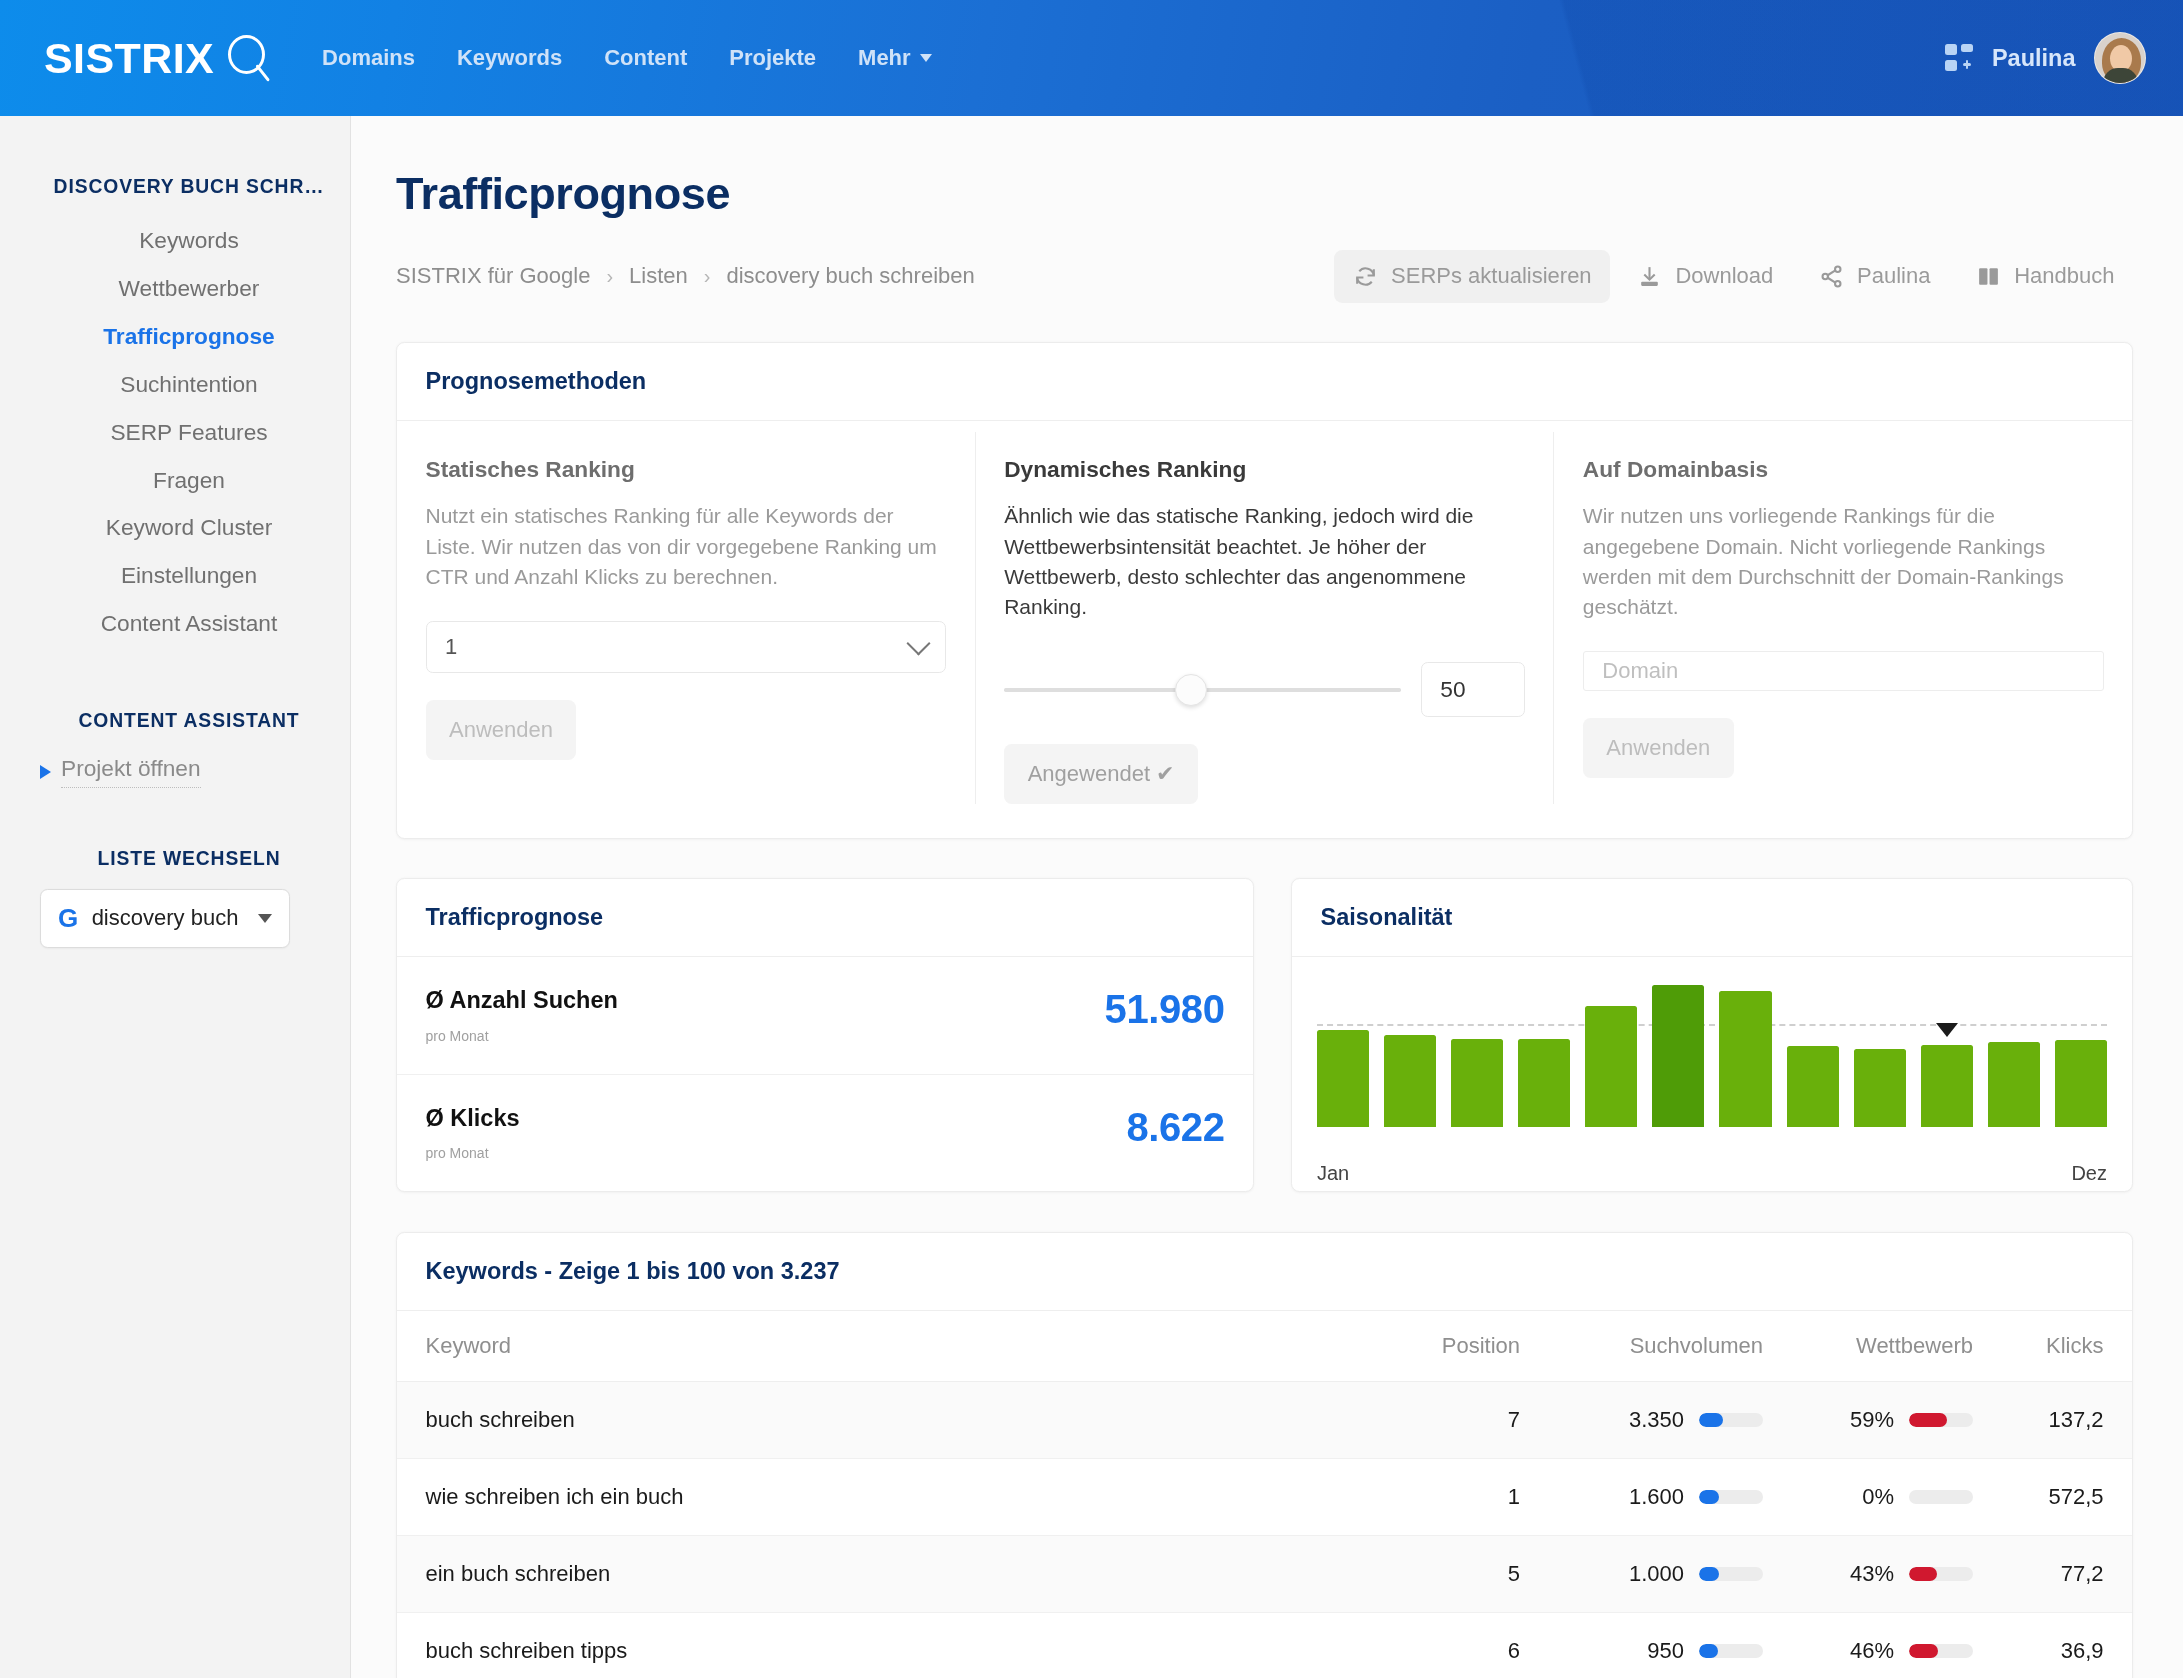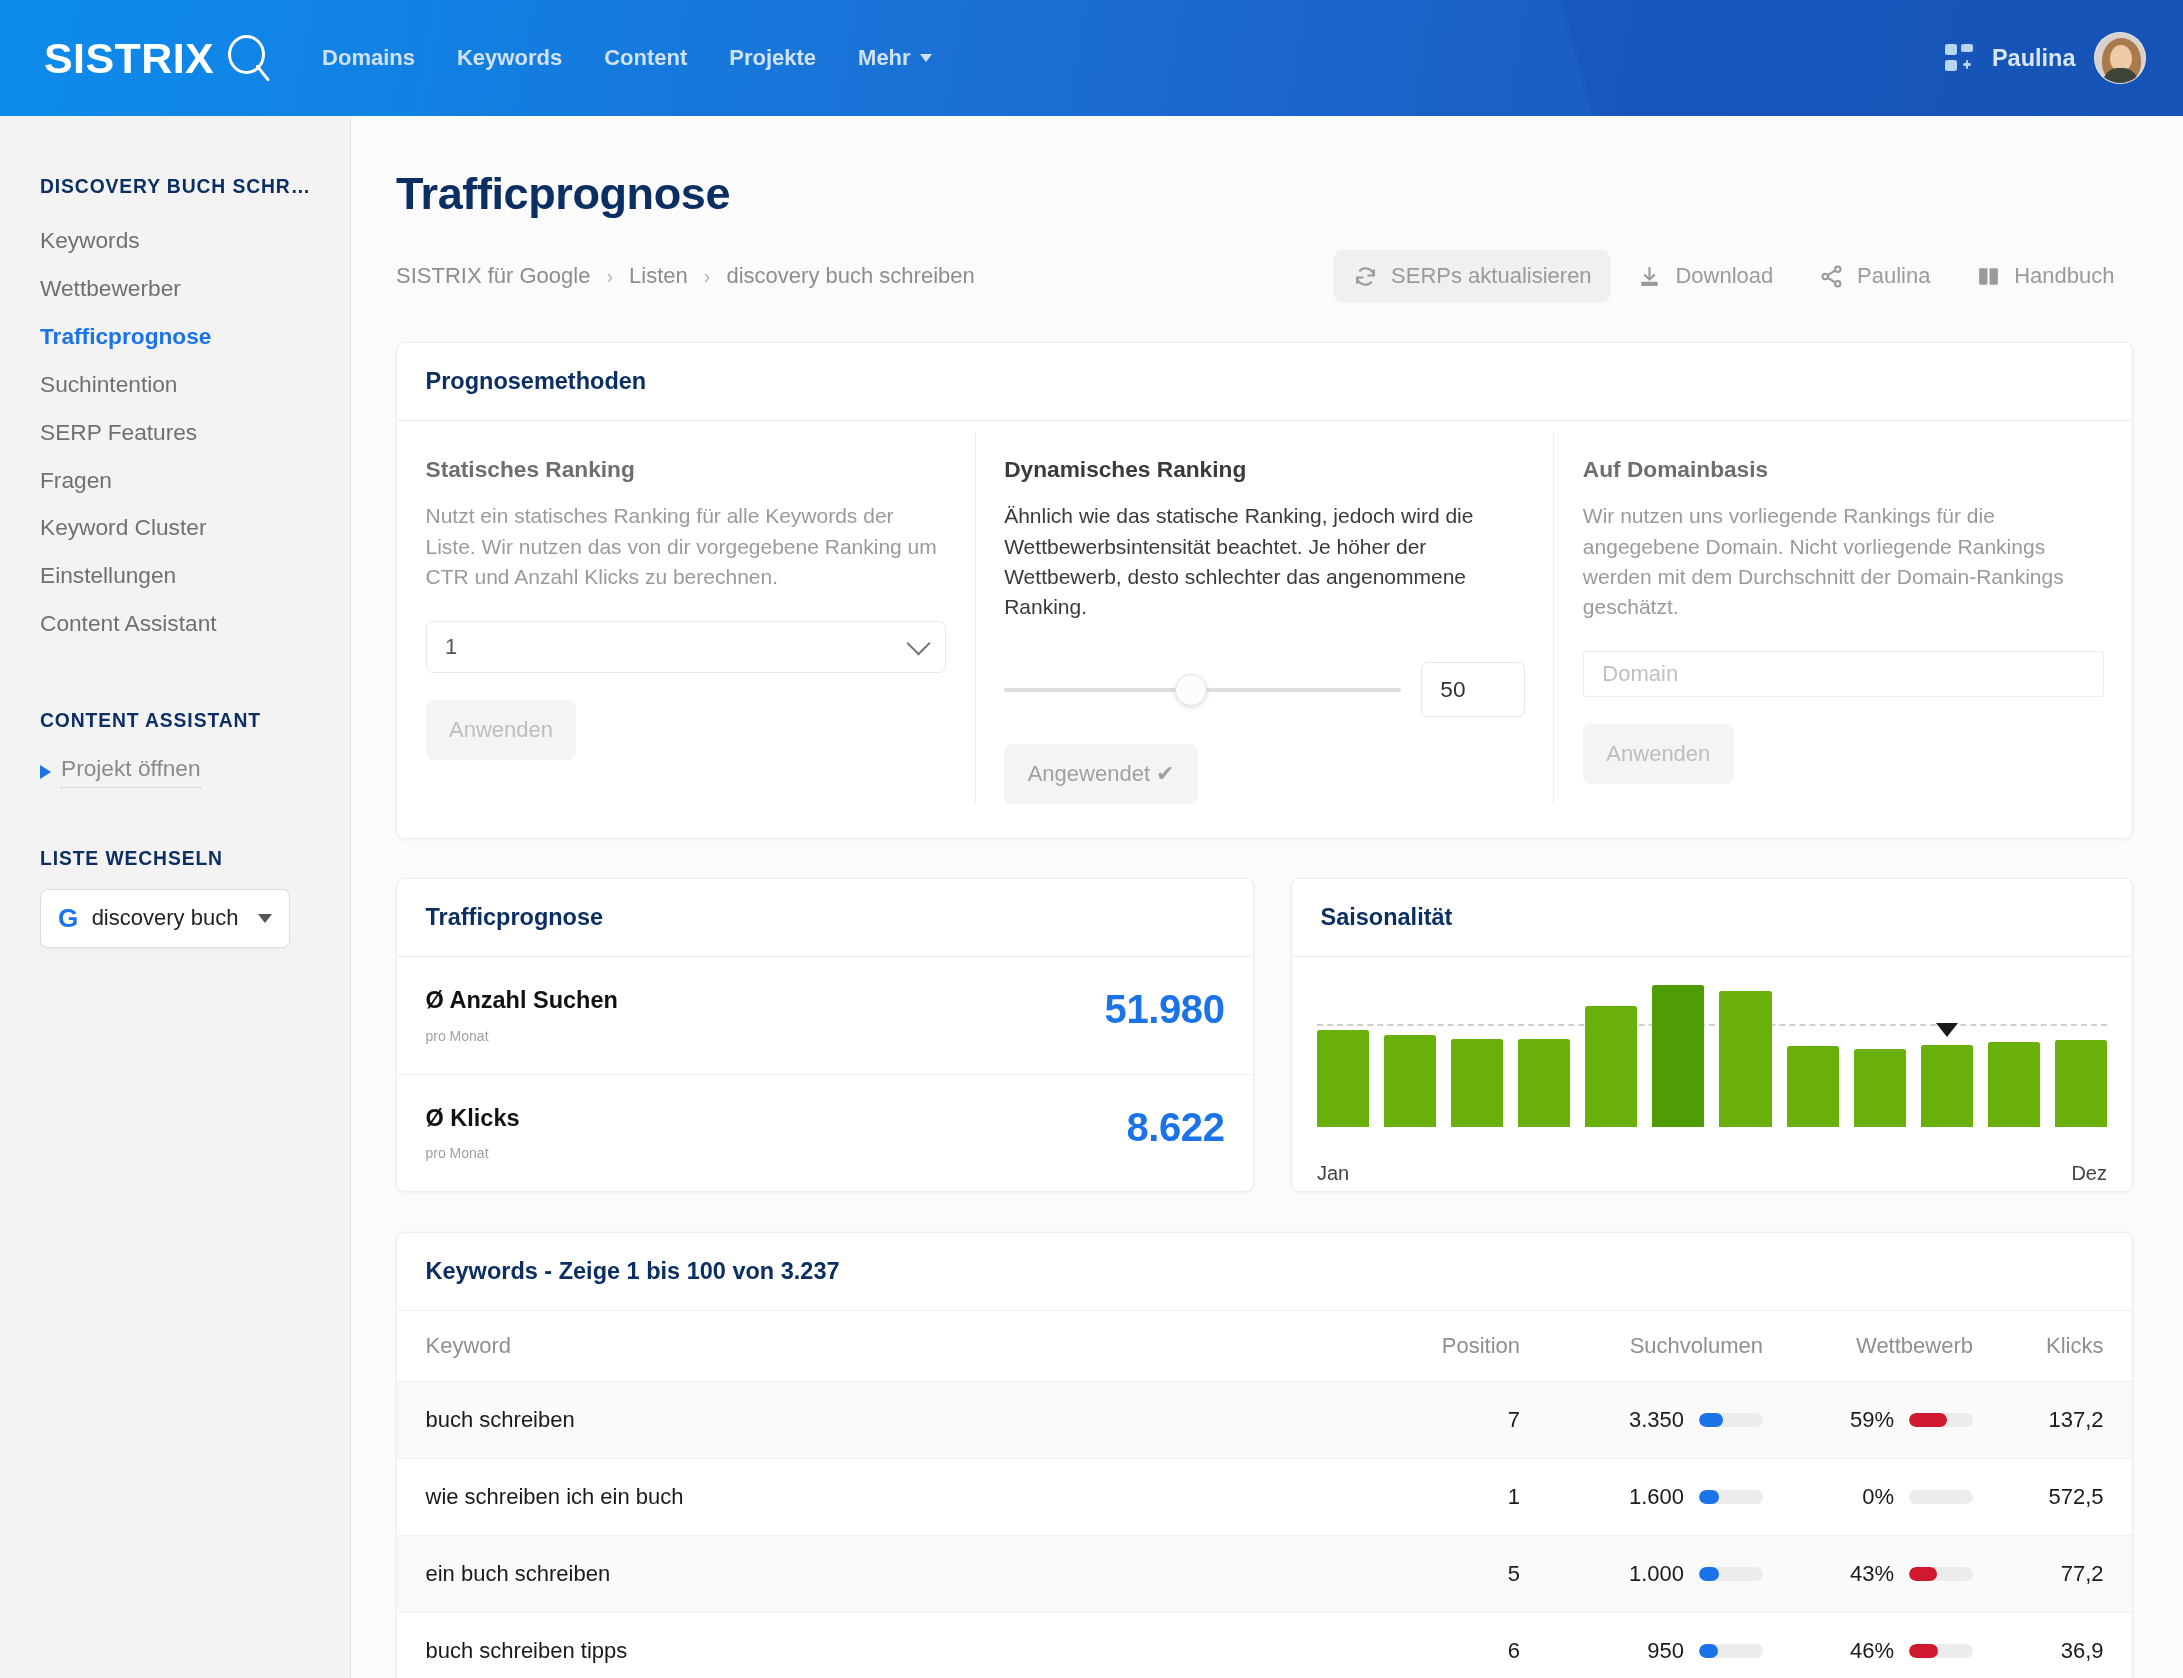--- a/index.html
+++ b/index.html
@@ -65,20 +65,21 @@
   .avatar .body { position: absolute; left: 8.4px; bottom: -5px; width: 35px; height: 20px; border-radius: 15px 15px 0 0; background: #3d4538; }
 
   
   .shell { display: flex; height: calc(1679px - 116px); }
 
   
   .sidebar {
     width: 351px; flex: 0 0 351px;
     background: #f3f3f3; border-right: 0.8px solid #e2e2e2;
     padding: 60px 12px 0 40px;
+    text-align: center;
   }
   .side-head {
     color: #0b2e63; font-size: 19.3px; font-weight: 700; letter-spacing: 0.9px;
     text-transform: uppercase; margin-bottom: 18.5px;
   }
   .side-item {
     color: #707070; font-size: 22.7px; line-height: 1; padding: 12.6px 0; cursor: pointer;
   }
   .side-item.active { color: #1a73e8; font-weight: 700; }
   .side-gap { height: 57px; }
@@ -139,21 +140,21 @@
   .slider .knob {
     position: absolute; left: 47%; top: 50%; transform: translate(-50%,-50%);
     width: 32px; height: 32px; border-radius: 50%; background: #fcfcfc;
     border: 0.8px solid #e4e4e4; box-shadow: 0 1.7px 4.2px rgba(0,0,0,0.13); cursor: pointer;
   }
   .num-box {
     width: 104px; height: 55px; border: 0.8px solid #e8e8e8; border-radius: 6.7px; background: #fff;
     display: flex; align-items: center; padding: 0 18.5px; font-size: 22.7px; color: #333;
   }
   .domain-input {
-    margin-top: 28.5px; height: 46px; border: 0.8px solid #ededed; border-radius: 3px; background: #fff;
+    margin-top: 28.5px; height: 40px; border: 0.8px solid #ededed; border-radius: 3px; background: #fff;
     width: 100%; padding: 0 18.5px; font-size: 22px; color: #333; font-family: "Liberation Sans", sans-serif;
   }
   .domain-input::placeholder { color: #bfbfbf; }
 
   
   .row2 { display: flex; gap: 37px; margin-top: 39px; }
   .tp-card { flex: 0 0 858px; }
   .stat-row { padding: 30px 28.5px; border-bottom: 0.8px solid #f0f0f0; display: flex; align-items: flex-start; }
   .stat-row:last-child { border-bottom: none; }
   .stat-labels .l1 { font-size: 23.5px; font-weight: 700; color: #111; }

